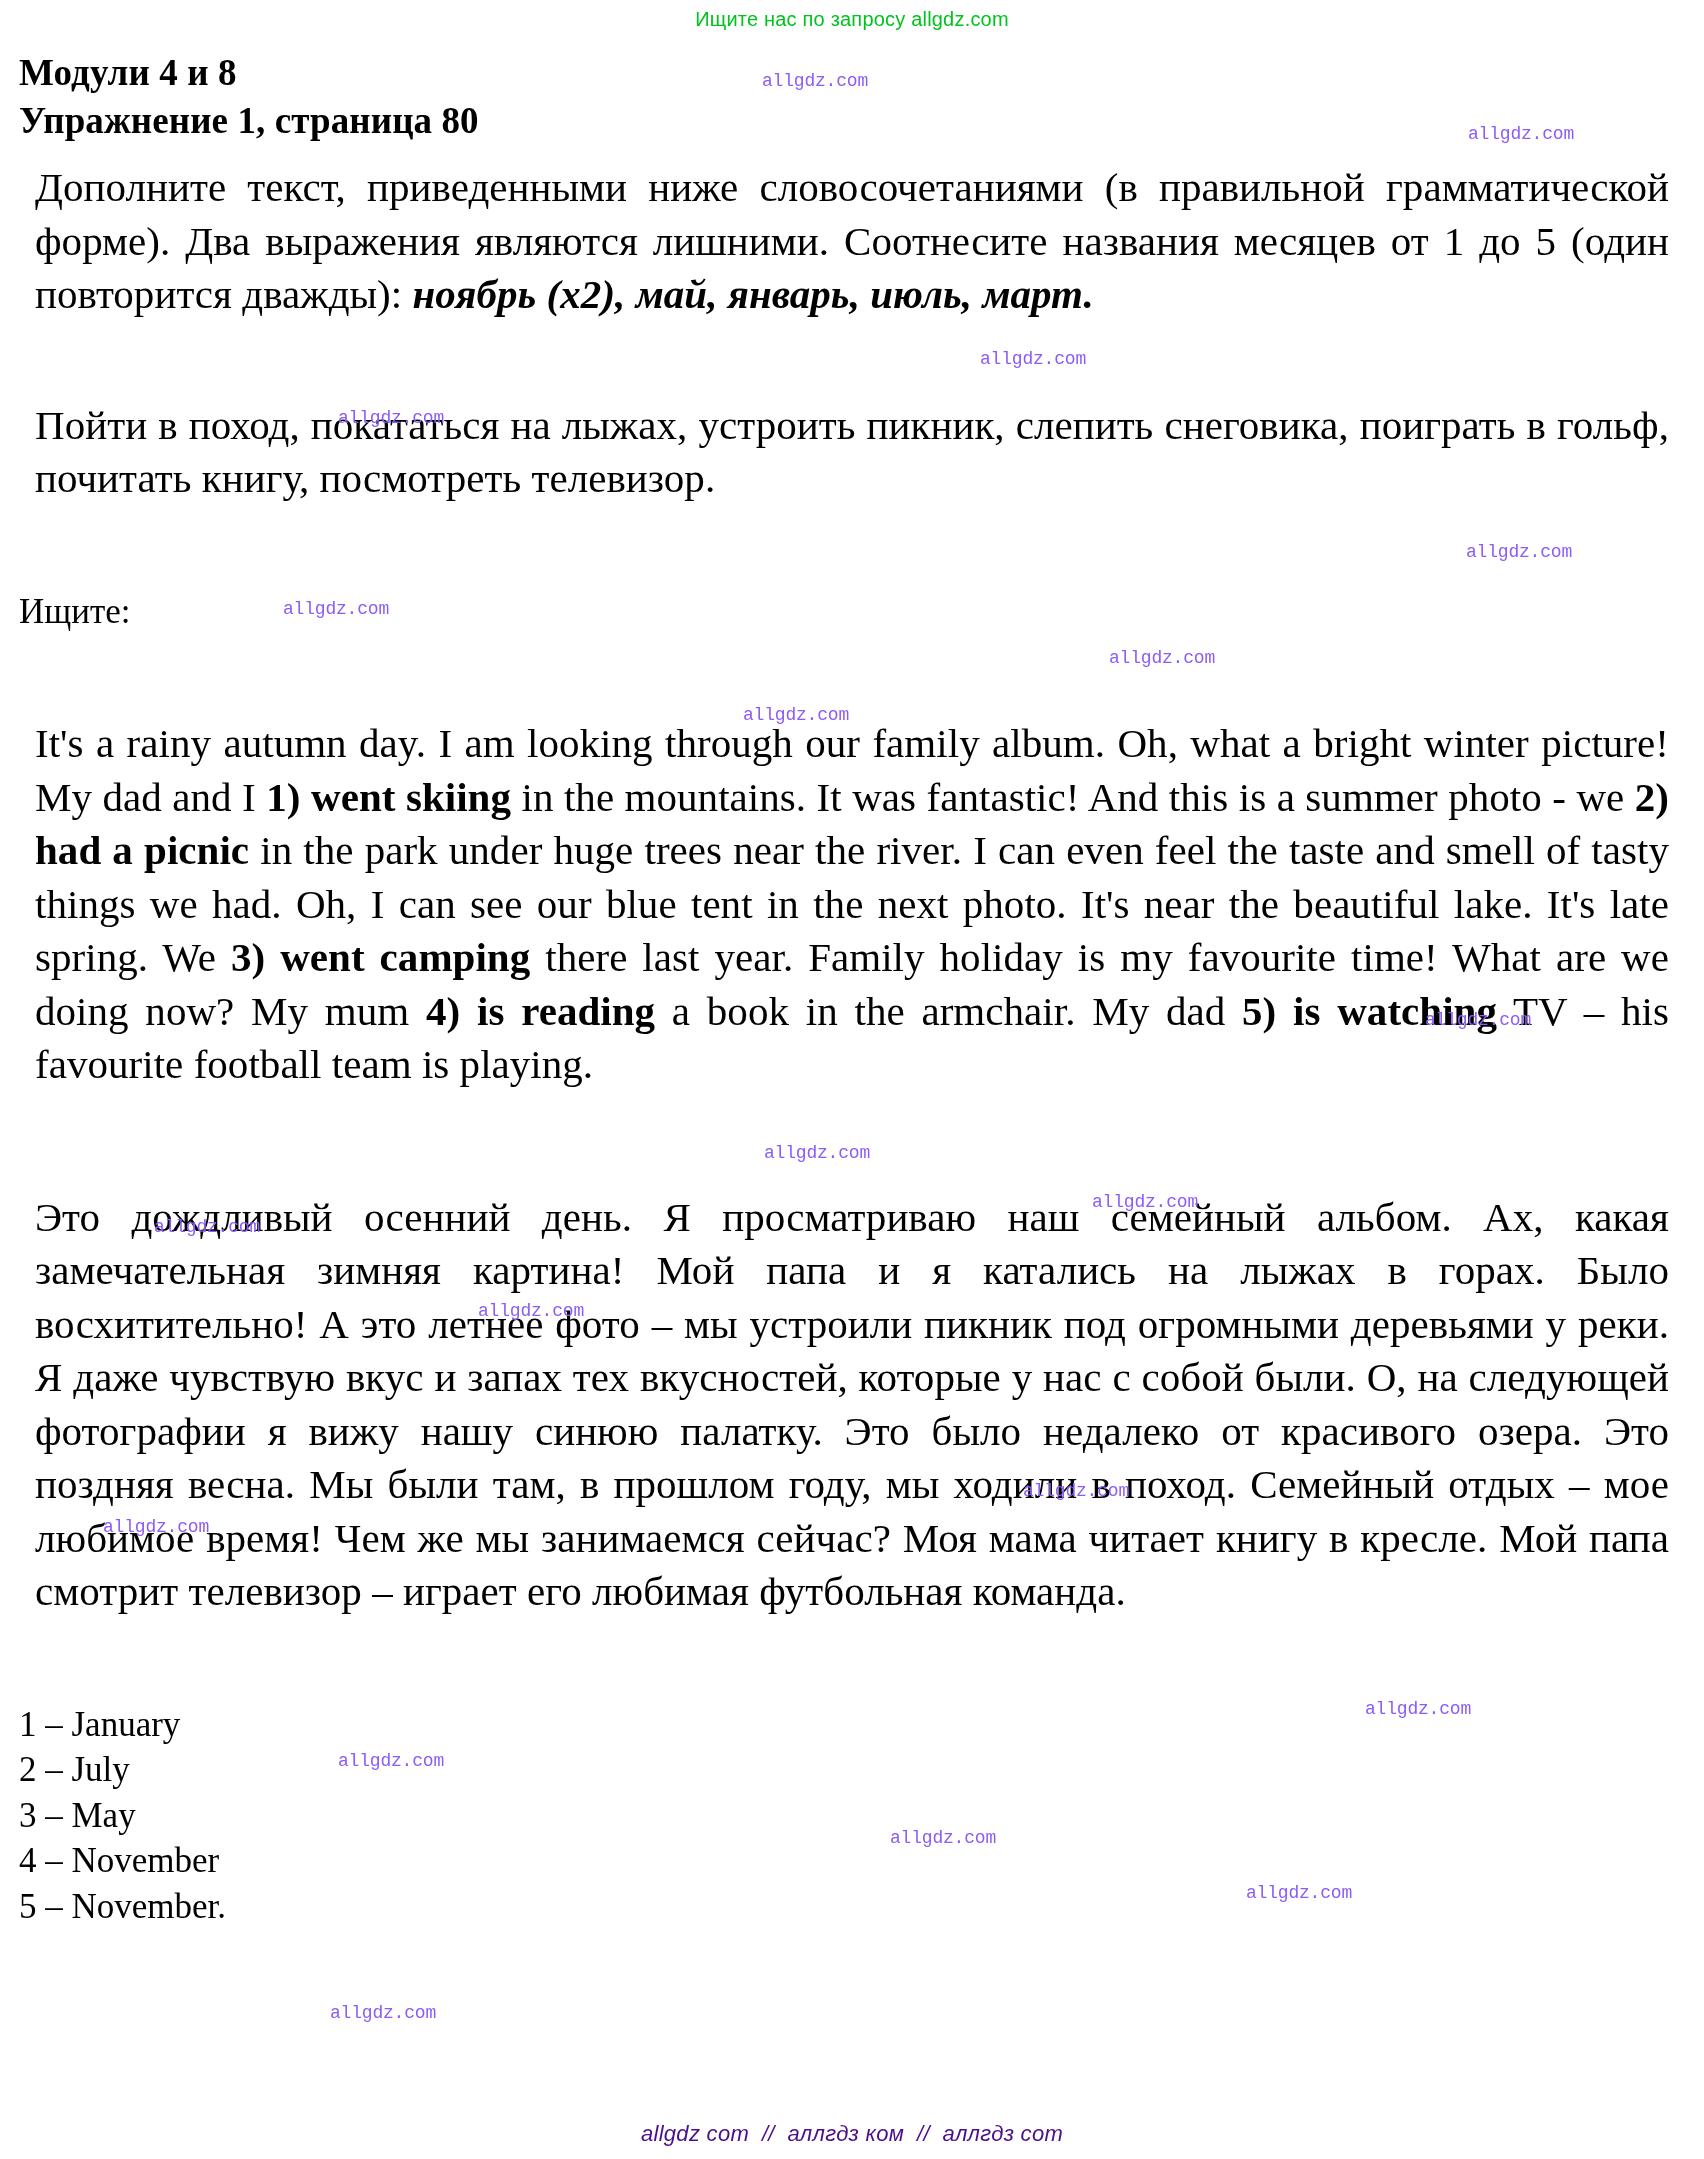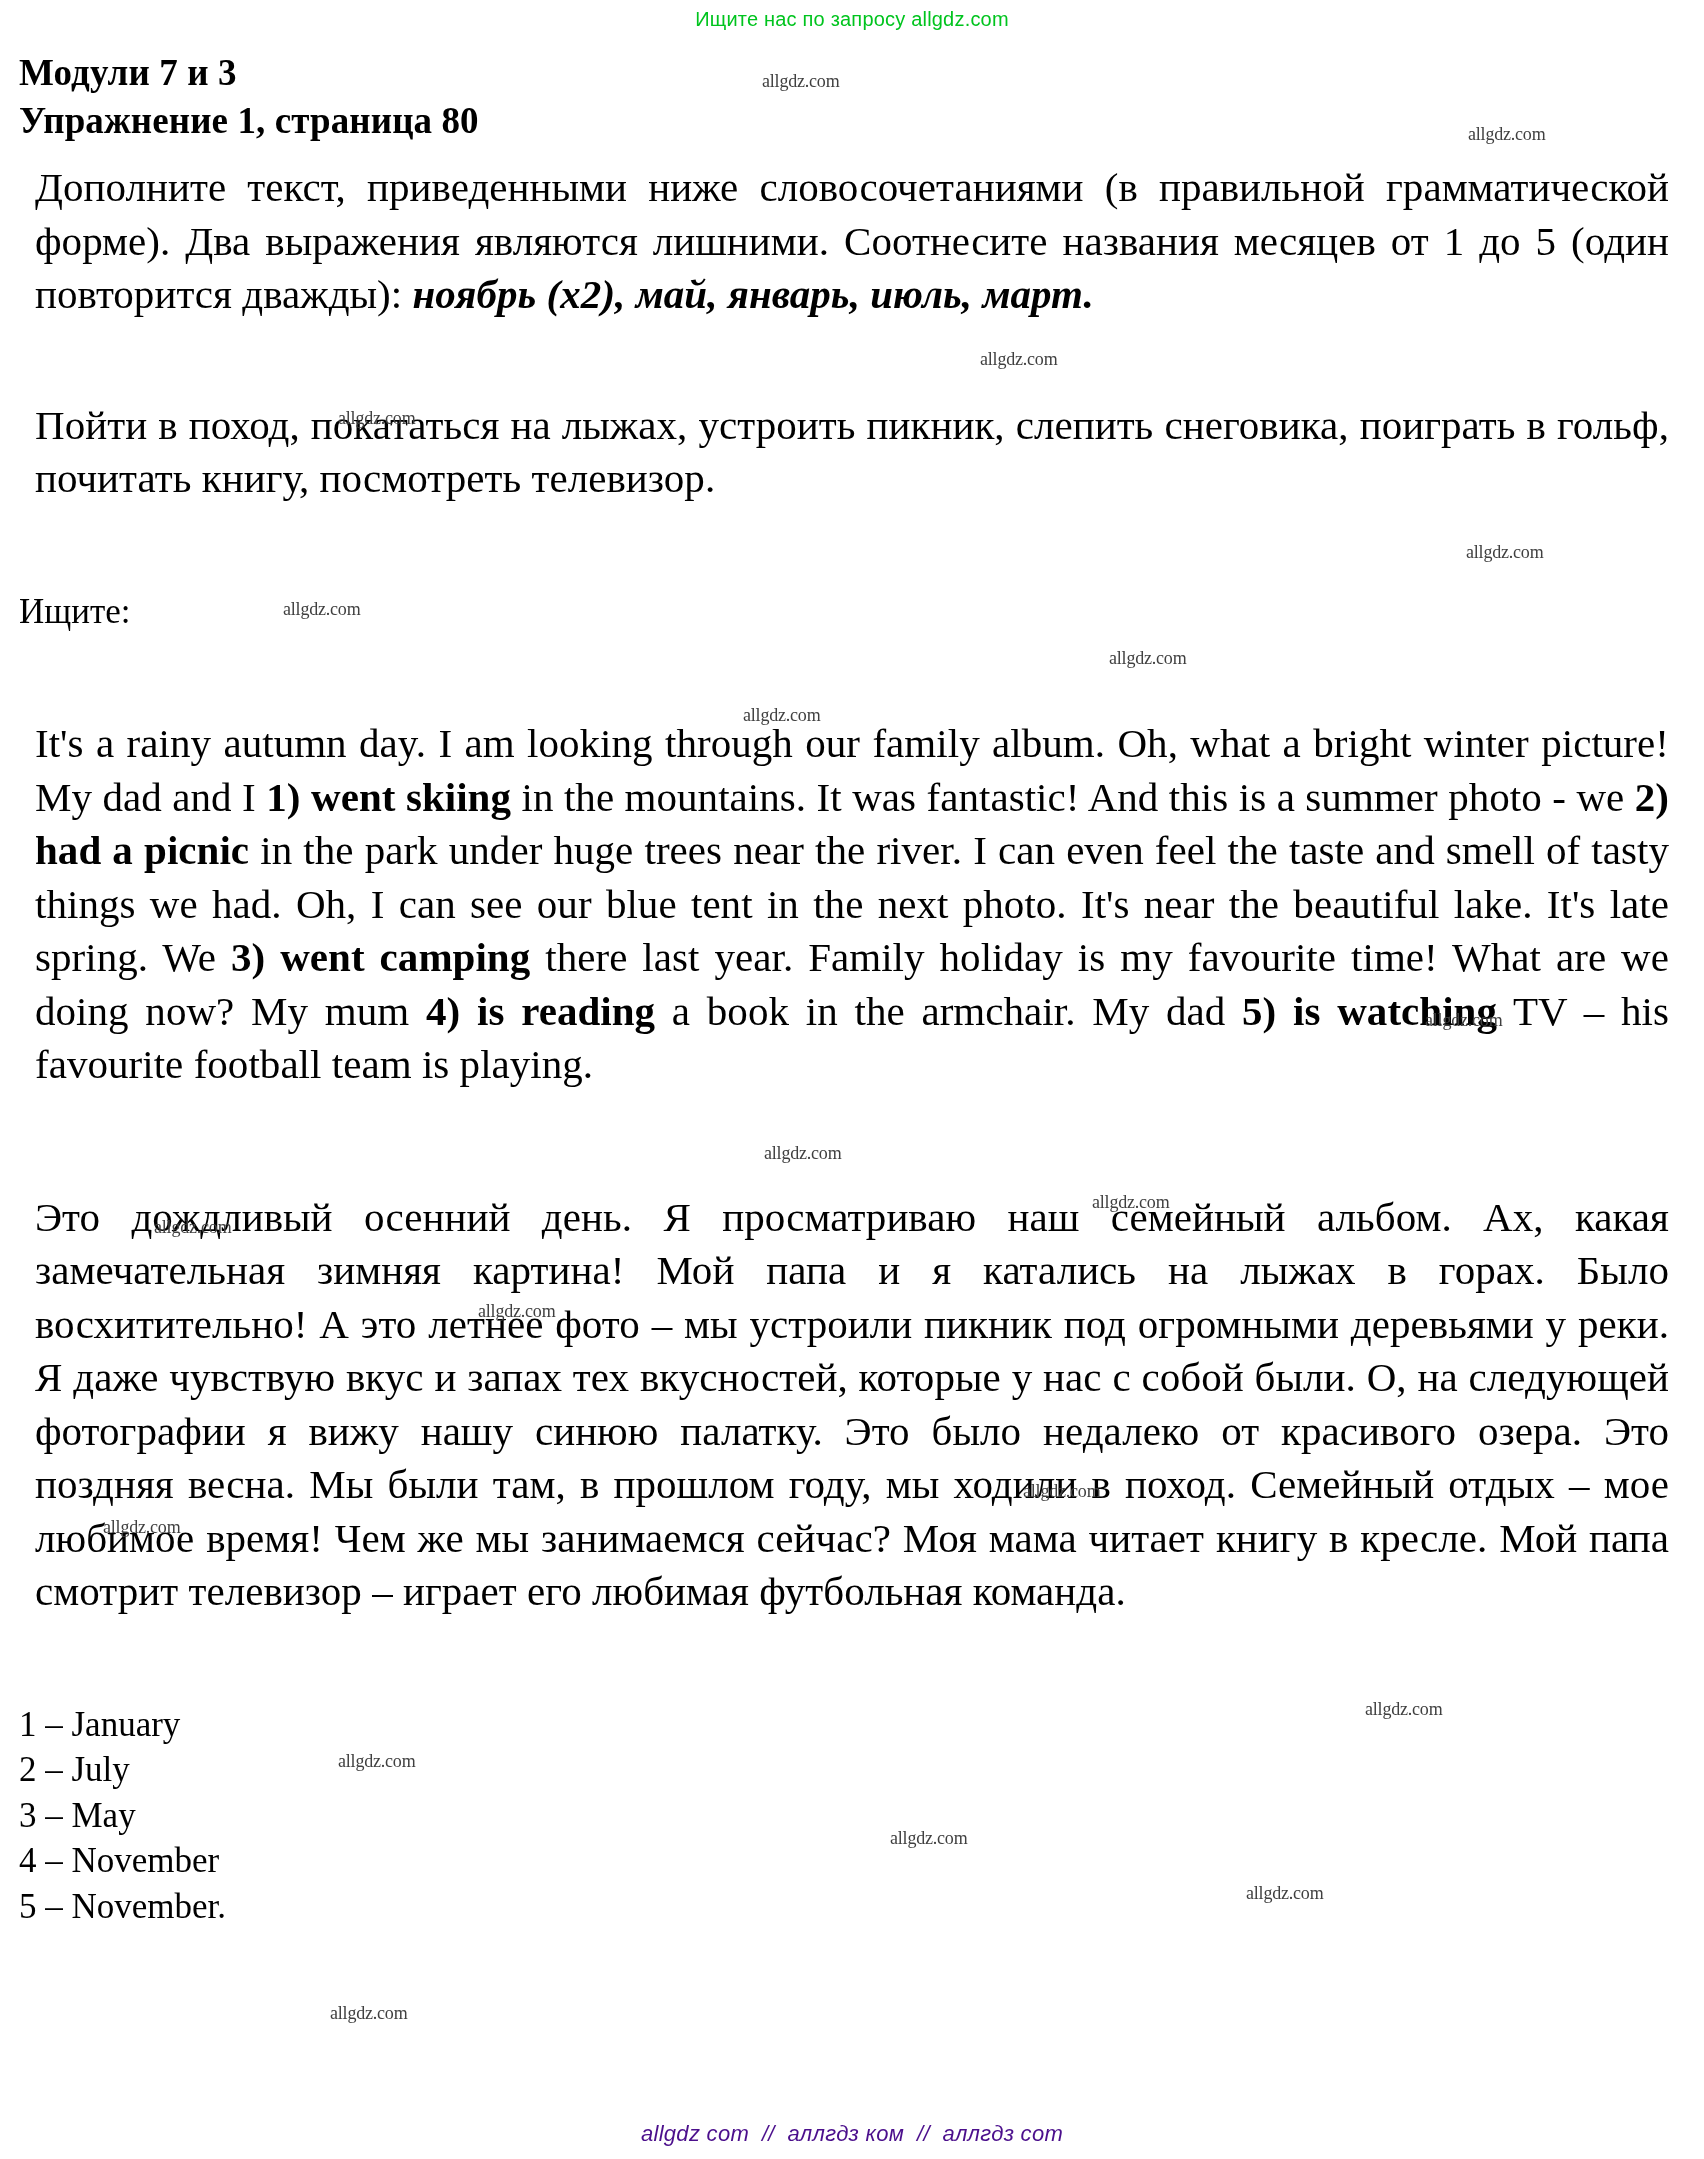--- a/index.html
+++ b/index.html
@@ -84,23 +84,23 @@
     font-size: 35px;
     line-height: 1.30;
     margin: 0;
     padding: 0;
     white-space: nowrap;
   }
 
   
   .wm {
     position: absolute;
-    font-family: Liberation Serif, serif;
+    font-family: Liberation Mono, monospace;
     font-size: 18px;
-    color: #404040;
+    color: #8b5cf6;
     white-space: nowrap;
     pointer-events: none;
     letter-spacing: -0.2px;
   }
 
   
   .footer {
     position: absolute;
     left: 0;
     bottom: 12px;
@@ -117,21 +117,21 @@
 </style>
 </head>
 <body>
 
 <div class="promo-bar">
   <span class="promo-text" style="color: rgb(0, 196, 30);">Ищите нас по запросу allgdz.com</span>
 </div>
 
 <div class="page">
 
-  <h1 class="title-line first">Модули 7 и 3</h1>
+  <h1 class="title-line first">Модули 4 и 8</h1>
 
   <h1 class="title-line">Упражнение 1, страница 80</h1>
 
   <p class="para"><span>Дополните текст, приведенными ниже словосочетаниями (в правильной грамматической форме). Два выражения являются лишними. Соотнесите названия месяцев от 1 до 5 (один повторится дважды): </span><i>ноябрь (х2), май, январь, июль, март.</i></p>
 
   <div class="spacer-md"></div>
 
   <p class="para">Пойти в поход, покататься на лыжах, устроить пикник, слепить снеговика, поиграть в гольф, почитать книгу, посмотреть телевизор.</p>
 
   <div class="spacer-lg"></div>

